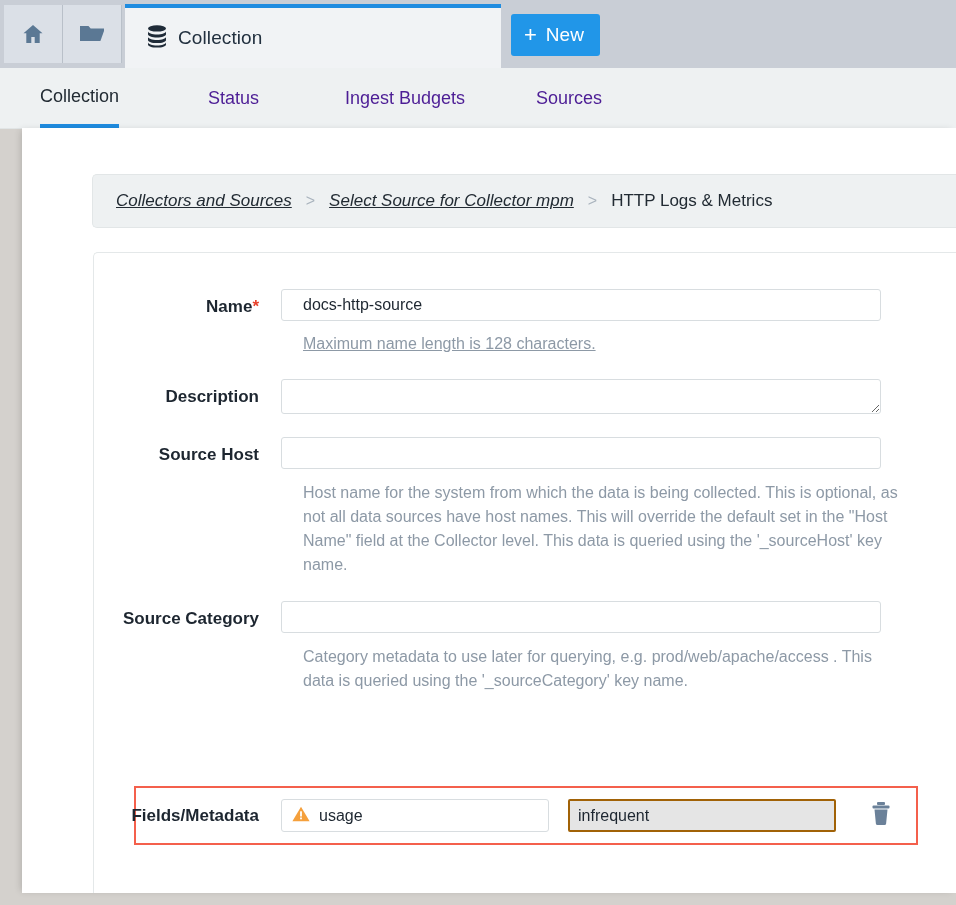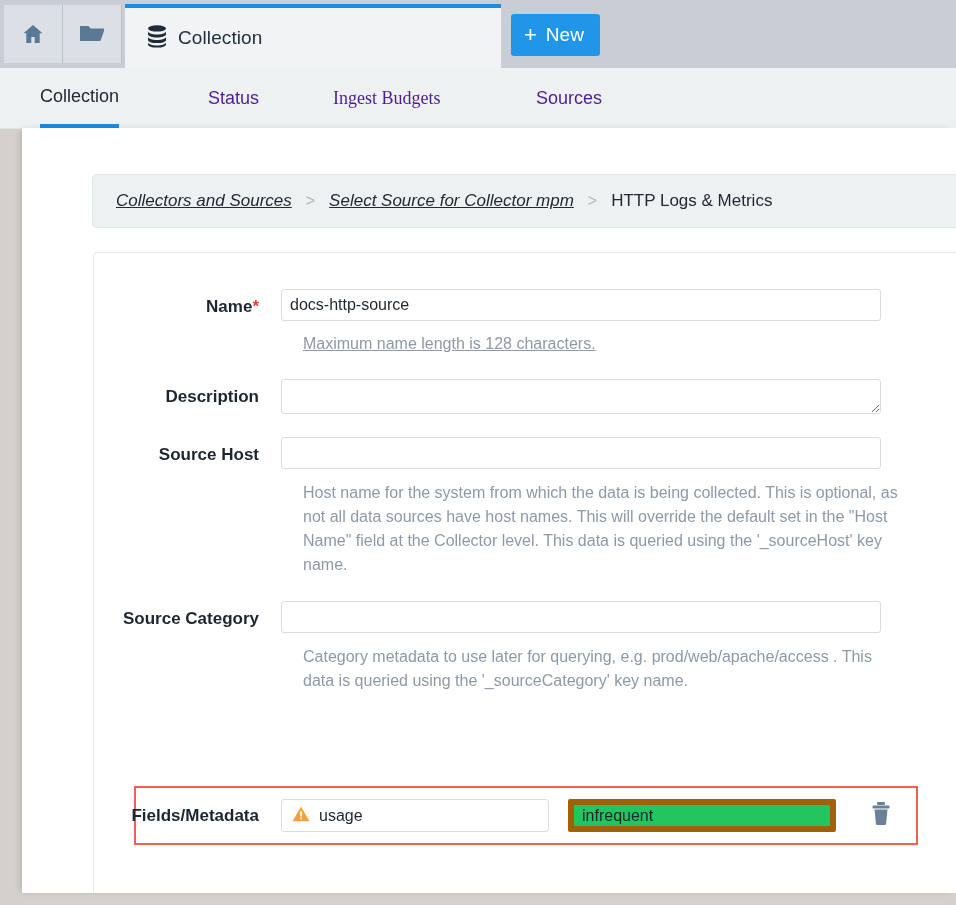--- a/index.html
+++ b/index.html
@@ -174,21 +174,21 @@
 
   .inp {
     width: 600px;
     height: 32px;
     border: 1px solid #d8dde0;
     border-radius: 3px;
     box-sizing: border-box;
     font-size: 16px;
     font-family: "Liberation Sans", sans-serif;
     color: #1d2630;
-    padding: 0 8px;
+    padding: 0 21px;
     background: #fff;
     outline: none;
   }
   textarea.inp {
     height: 35px;
     resize: vertical;
     padding-top: 6px;
   }
   .helper {
     font-size: 16px;
@@ -225,24 +225,24 @@
     align-items: center;
     padding-left: 10px;
     font-size: 16px;
     color: #1d2630;
   }
   .field-key .warn { margin-right: 9px; display: block; }
   .field-val {
     width: 268px;
     height: 33px;
     margin-left: 19px;
-    border: 6px solid #a16207;
+    border: 2px solid #a16207;
     border-radius: 2px;
     box-sizing: border-box;
-    background: #22c55e;
+    background: #e5e5e5;
     display: flex;
     align-items: center;
     padding-left: 8px;
     font-size: 16px;
     color: #1d2630;
   }
   .trash {
     margin-left: 34px;
     cursor: pointer;
     display: block;
@@ -290,21 +290,21 @@
     </button>
   </div>
 
   <div class="subtabs">
     <div class="subtab active" style="left:40px;">
       <span>Collection</span>
     </div>
     <div class="subtab" style="left:208px;">
       <span>Status</span>
     </div>
-    <div class="subtab" style="left:333px;font-family:Liberation Serif, serif;">
+    <div class="subtab" style="left:345px;">
       <span>Ingest Budgets</span>
     </div>
     <div class="subtab" style="left:536px;">
       <span>Sources</span>
     </div>
   </div>
 
   <div class="content-wrap">
 
     <div class="breadcrumb">

